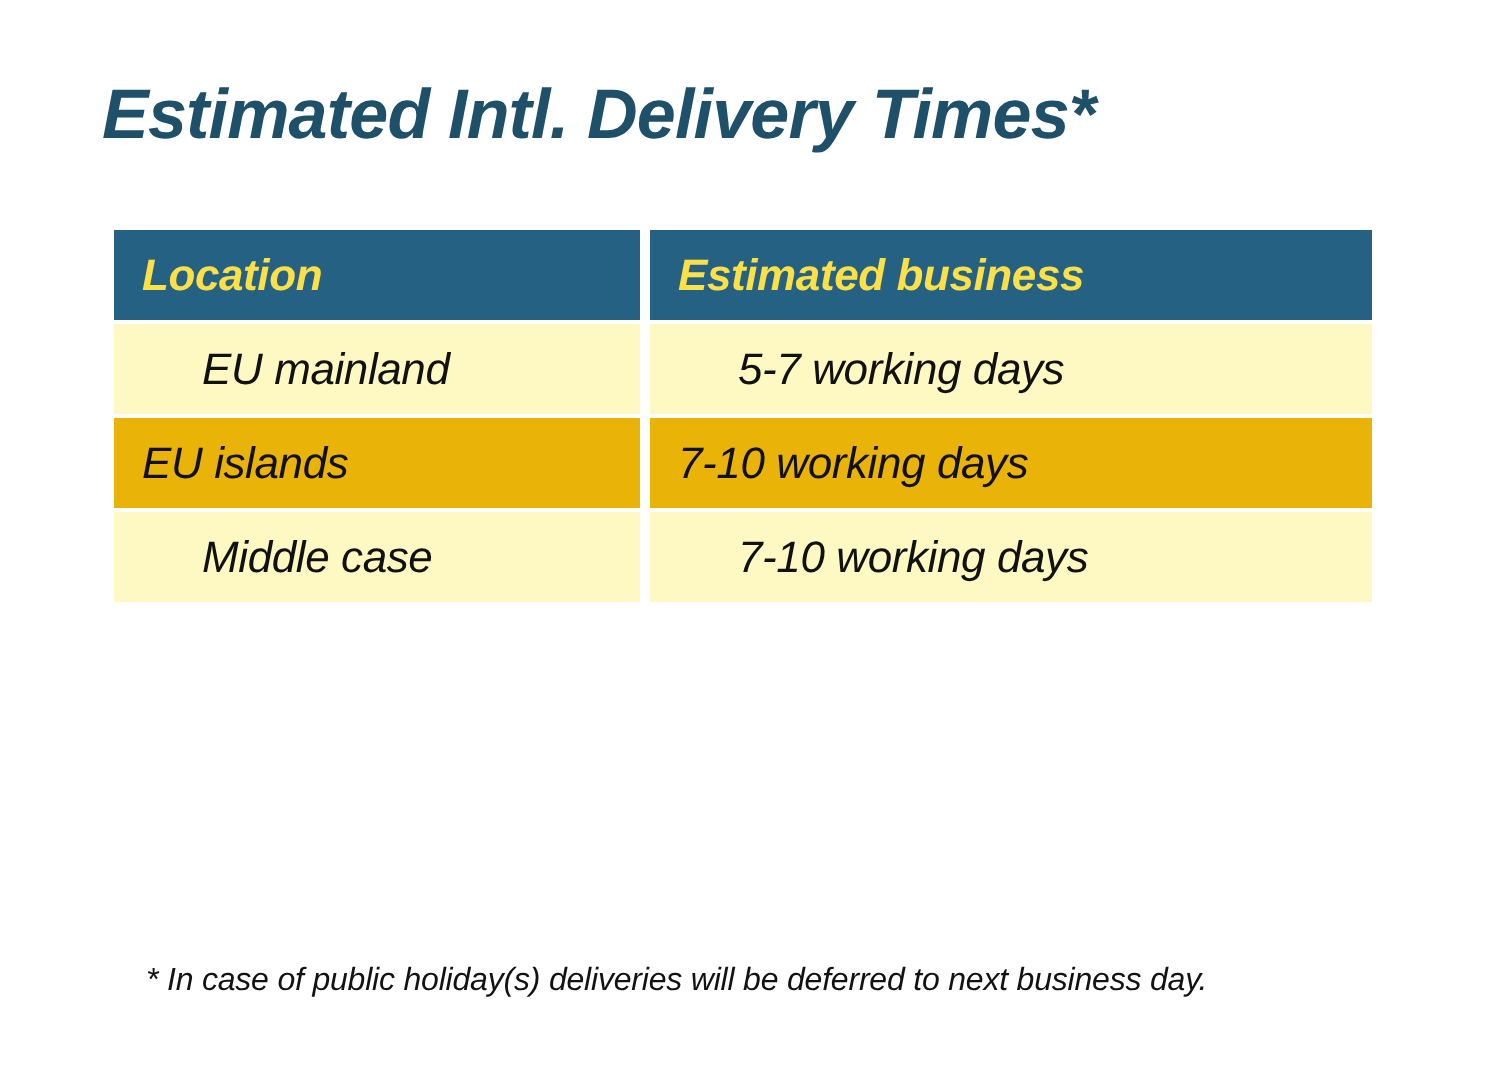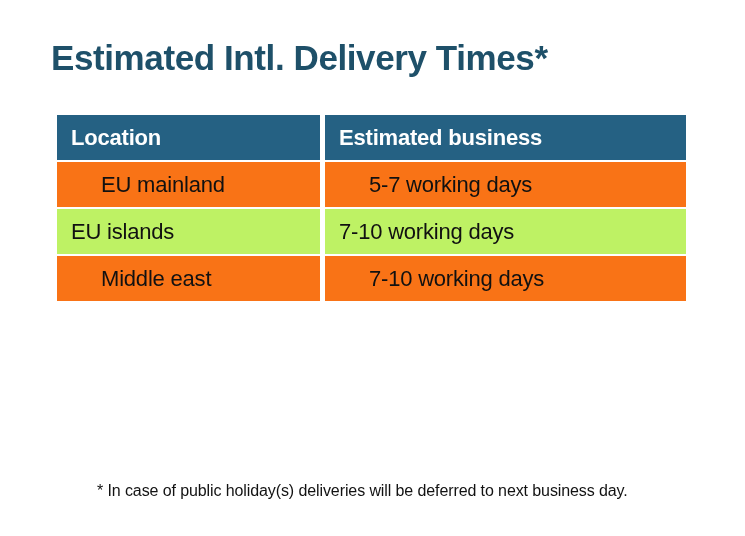--- a/index.html
+++ b/index.html
@@ -13,20 +13,21 @@
     font-family: "Liberation Sans", sans-serif;
     overflow: hidden;
   }
 
   .page {
     position: relative;
     width: 745px;
     height: 428px;
     background: #ffffff;
     box-sizing: border-box;
+    font-style: italic;
   }
 
   .page-title {
     position: absolute;
     left: 51px;
     top: 36px;
     font-size: 35px;
     font-weight: bold;
     letter-spacing: -0.4px;
     color: #1e5069;
@@ -50,45 +51,44 @@
     vertical-align: middle;
     text-align: left;
     box-sizing: border-box;
   }
 
   .col-location  { width: 263px; }
   .col-delivery  { width: 361px; }
 
   thead th {
     background: #256183;
-    color: #ffffff;
+    color: #fde047;
     font-size: 22px;
     font-weight: bold;
     letter-spacing: -0.2px;
   }
 
   tbody td {
     color: #111111;
     font-size: 22px;
     font-weight: normal;
     letter-spacing: -0.2px;
   }
 
-  tbody tr.row-odd td  { background: #f97316; padding-left: 44px; }
-  tbody tr.row-even td { background: #bef264; }
+  tbody tr.row-odd td  { background: #fef9c3; padding-left: 44px; }
+  tbody tr.row-even td { background: #eab308; }
 
   .footnote {
     position: absolute;
     left: 73px;
     top: 482px;
     font-size: 16px;
     color: #121212;
     letter-spacing: -0.1px;
     white-space: nowrap;
-    margin-left: 24px;
   }
 </style>
 </head>
 <body>
 
 <div class="page">
 
   <div class="page-title">Estimated Intl. Delivery Times*</div>
 
   <table class="delivery-table">
@@ -105,21 +105,21 @@
     <tbody>
       <tr class="row-odd">
         <td>EU mainland</td>
         <td>5-7 working days</td>
       </tr>
       <tr class="row-even">
         <td>EU islands</td>
         <td>7-10 working days</td>
       </tr>
       <tr class="row-odd">
-        <td>Middle east</td>
+        <td>Middle case</td>
         <td>7-10 working days</td>
       </tr>
     </tbody>
   </table>
 
   <div class="footnote">* In case of public holiday(s) deliveries will be deferred to next business day.</div>
 
 </div>
 
 </body></html>

